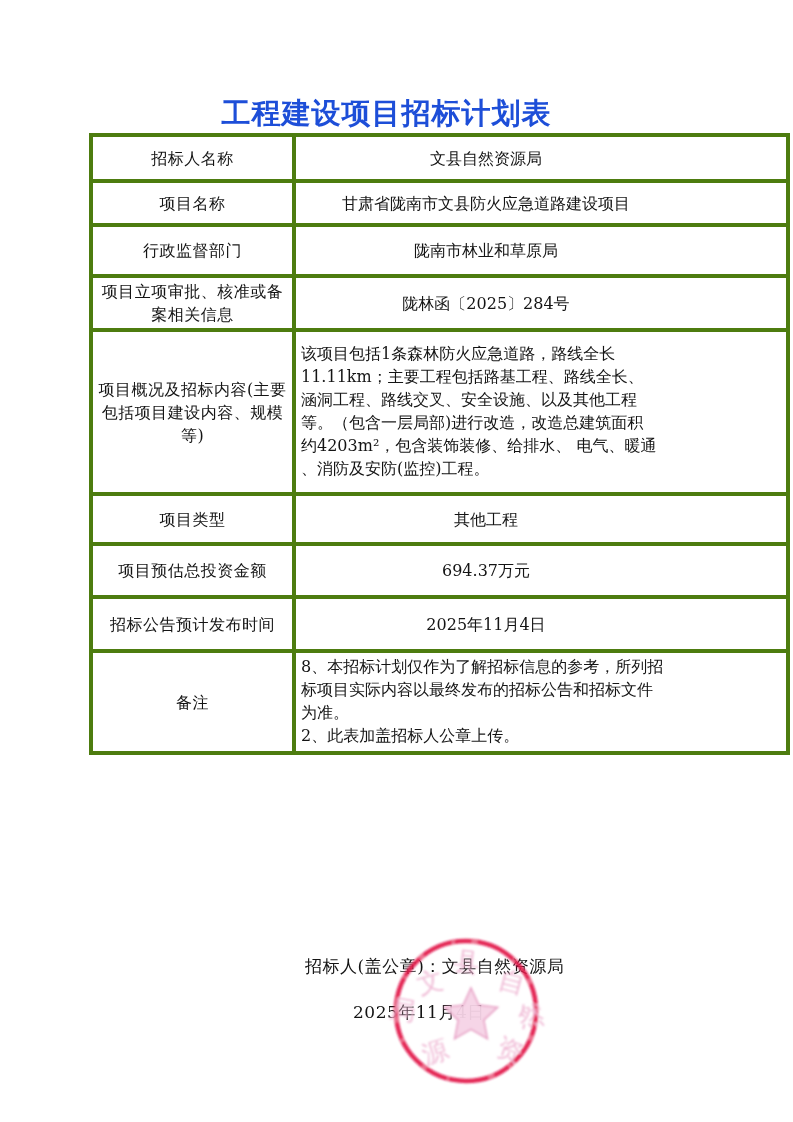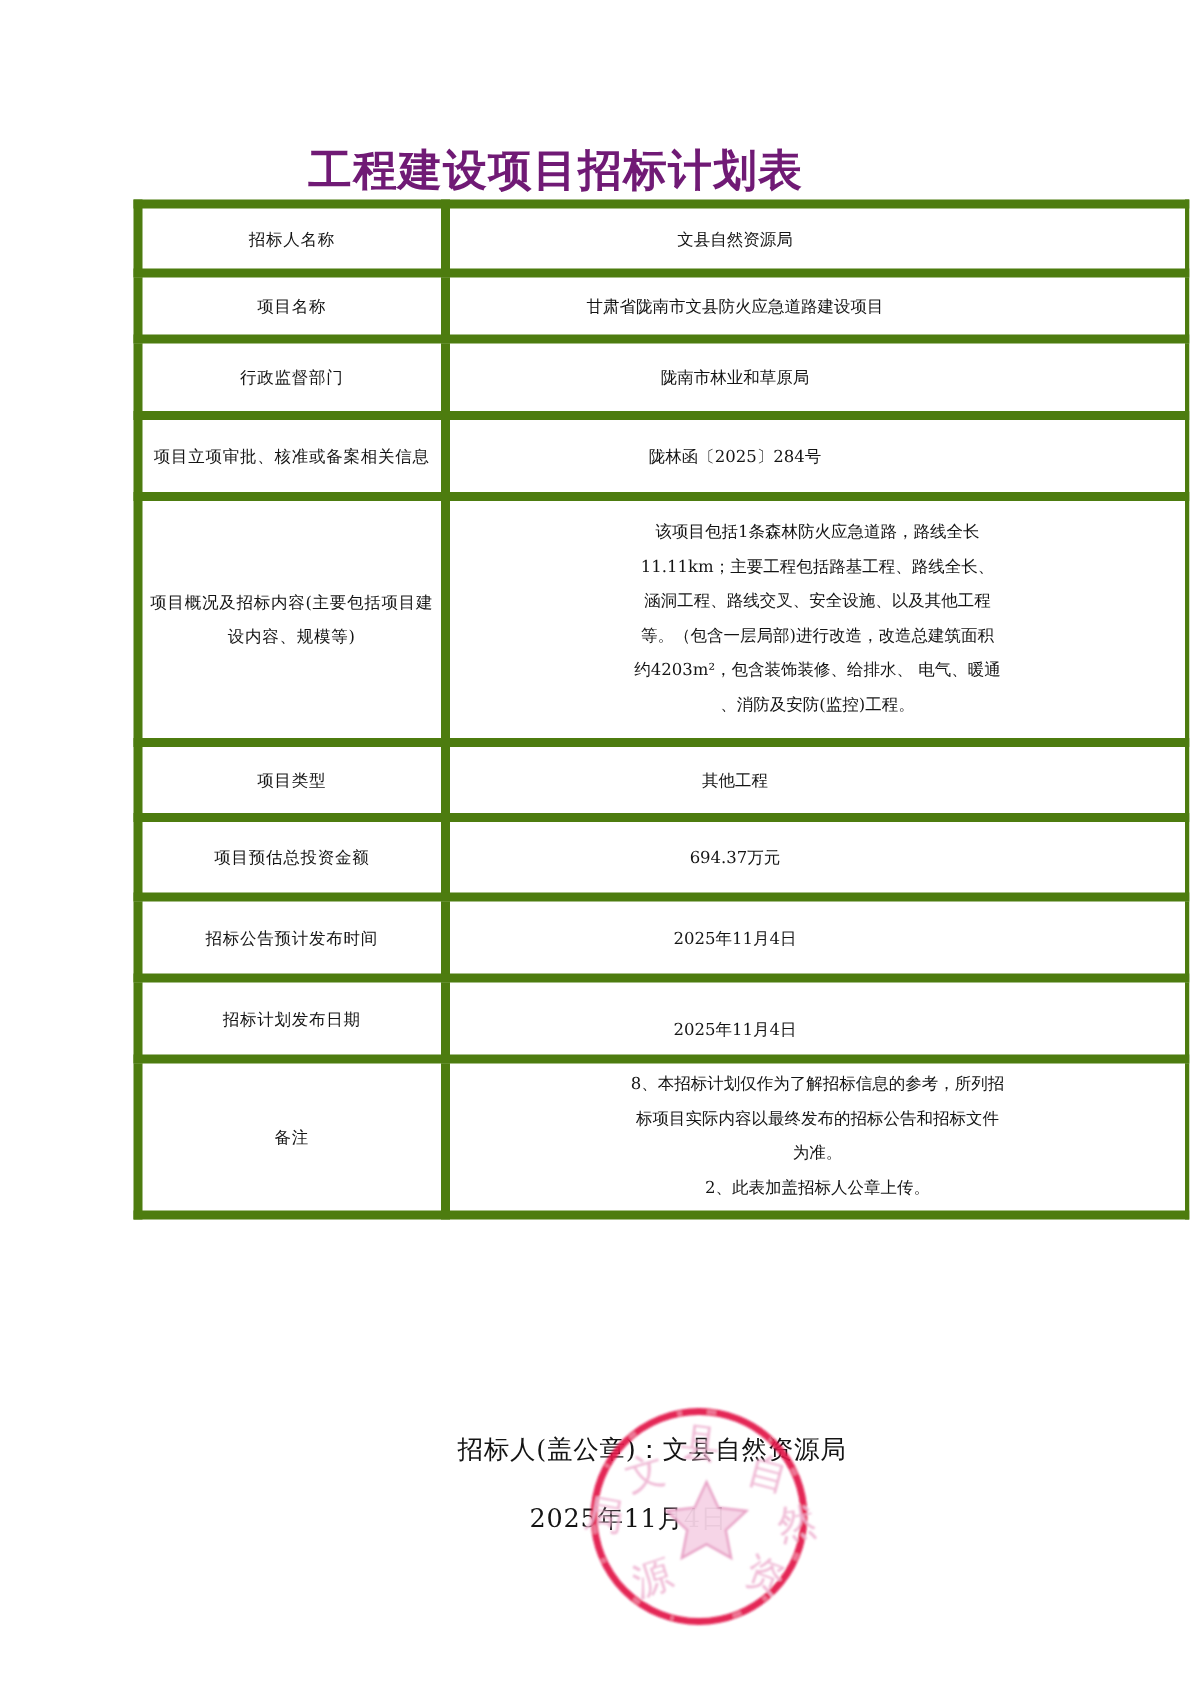--- a/index.html
+++ b/index.html
@@ -3,36 +3,36 @@
 <meta charset="utf-8">
 <style>
   html,body { margin:0; padding:0; background:#ffffff; }
   .page {
     position:relative; width:793px; height:1122px; margin:0 auto;
     background:#ffffff; overflow:hidden;
     font-family:"DejaVu Serif","Liberation Serif",serif;
     color:#141414;
   }
   .doc-title {
-    position:absolute; left:73px; top:94px; width:595px;
+    position:absolute; left:89px; top:94px; width:595px;
     text-align:center; font-size:29px; font-weight:bold;
-    letter-spacing:1px; margin:0; color:#701a75;
+    letter-spacing:1px; margin:0; color:#1d4ed8;
   }
   table.plan {
     position:absolute; left:89px; top:133px;
     border-collapse:collapse; table-layout:fixed; width:559px;
   }
   table.plan td {
-    border:6px solid #4d7c0f; vertical-align:middle;
-    font-size:11px; line-height:23px; padding:2px 5px;
+    border:4px solid #4d7c0f; vertical-align:middle;
+    font-size:16px; line-height:23px; padding:2px 5px;
   }
   td.label-cell { width:189px; text-align:center; letter-spacing:0.5px; }
   td.value-cell { width:370px; }
   .v-center { text-align:center; padding-right:115px !important; }
-  .v-left   { text-align:center; vertical-align:bottom; padding-bottom:4px !important;margin-top:17px; }
+  .v-left   { text-align:left; vertical-align:bottom; padding-bottom:4px !important;margin-top:17px; }
   .v-low    { padding-top:16px !important; }
   .lines { overflow:hidden; }
   .lines div { white-space:nowrap; }
   .r0{height:46px}.r1{height:44px}.r2{height:51px}.r3{height:54px}
   .r4{height:164px}.r5{height:50px}.r6{height:53px}.r7{height:40px}
   .r8{height:49px}.r9{height:54px}.r10{height:54px}.r11{height:96px}
   .footer-signer {
     position:absolute; left:305px; top:955px; font-size:17px; letter-spacing:0.5px;
   }
   .footer-date {
@@ -83,24 +83,20 @@
       <td class="value-cell v-center">其他工程</td>
     </tr>
     <tr class="r6">
       <td class="label-cell">项目预估总投资金额</td>
       <td class="value-cell v-center">694.37万元</td>
     </tr>
     <tr class="r9">
       <td class="label-cell">招标公告预计发布时间</td>
       <td class="value-cell v-center">2025年11月4日</td>
     </tr>
-    <tr class="r10">
-      <td class="label-cell">招标计划发布日期</td>
-      <td class="value-cell v-center v-low">2025年11月4日</td>
-    </tr>
     <tr class="r11">
       <td class="label-cell">备注</td>
       <td class="value-cell v-left" style="vertical-align:middle;">
         <div class="lines">
           <div>8、本招标计划仅作为了解招标信息的参考，所列招</div>
           <div>标项目实际内容以最终发布的招标公告和招标文件</div>
           <div>为准。</div>
           <div>2、此表加盖招标人公章上传。</div>
         </div>
       </td>

